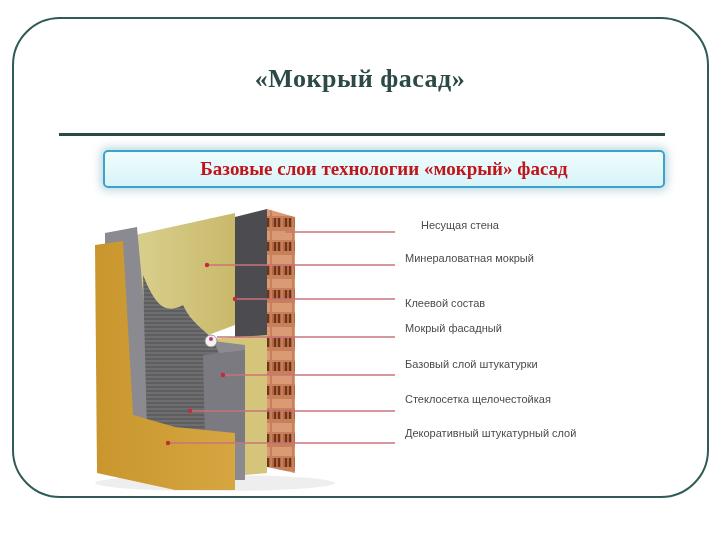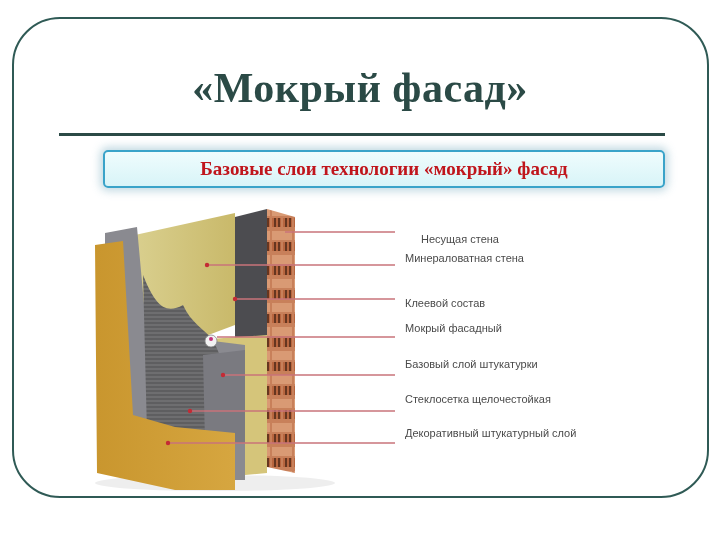--- a/index.html
+++ b/index.html
@@ -5,21 +5,21 @@
     * { margin: 0; padding: 0; box-sizing: border-box; }
     html, body { width: 720px; height: 540px; background: #ffffff; overflow: hidden; }
     body { position: relative; font-family: "Liberation Serif", serif; }
 
     .slide-frame {
       position: absolute; left: 12px; top: 17px; width: 697px; height: 481px;
       border: 2px solid #2f5a55; border-radius: 48px;
     }
     .slide-title {
       position: absolute; left: 0; top: 64px; width: 720px; text-align: center;
-      font-family: "Liberation Serif", serif; font-weight: bold; font-size: 42px;
+      font-family: "Liberation Serif", serif; font-weight: bold; font-size: 26px;
       color: #2b4a46; letter-spacing: 0.5px;
     }
     .title-rule {
       position: absolute; left: 59px; top: 133px; width: 606px; height: 3px;
       background: #2b4a46;
     }
     .subtitle-box {
       position: absolute; left: 103px; top: 150px; width: 562px; height: 38px;
       border: 2px solid #3aa3c9; border-radius: 5px;
       background: linear-gradient(#effcfd, #d8f4f8);
@@ -112,22 +112,22 @@
     </g>
     <g fill="#c42b35">
       <circle cx="112" cy="60" r="2.2"></circle>
       <circle cx="140" cy="94" r="2.2"></circle>
       <circle cx="128" cy="170" r="2.2"></circle>
       <circle cx="95" cy="206" r="2.2"></circle>
       <circle cx="73" cy="238" r="2.2"></circle>
     </g>
   </svg>
 
-  <div class="label" style="top:28px;padding-left:16px;">Несущая стена</div>
-  <div class="label" style="top:47px;">Минераловатная стена</div>
+  <div class="label" style="top:14px;padding-left:16px;">Несущая стена</div>
+  <div class="label" style="top:47px;">Минераловатная мокрый</div>
   <div class="label" style="top:92px;">Клеевой состав</div>
   <div class="label" style="top:117px;">Мокрый фасадный</div>
   <div class="label" style="top:153px;">Базовый слой штукатурки</div>
   <div class="label" style="top:222px;">Декоративный штукатурный слой</div>
   <div class="label" style="top:188px;">Стеклосетка щелочестойкая</div>
 </div>
 
 <div class="page-number">47</div>
 
 </body></html>

